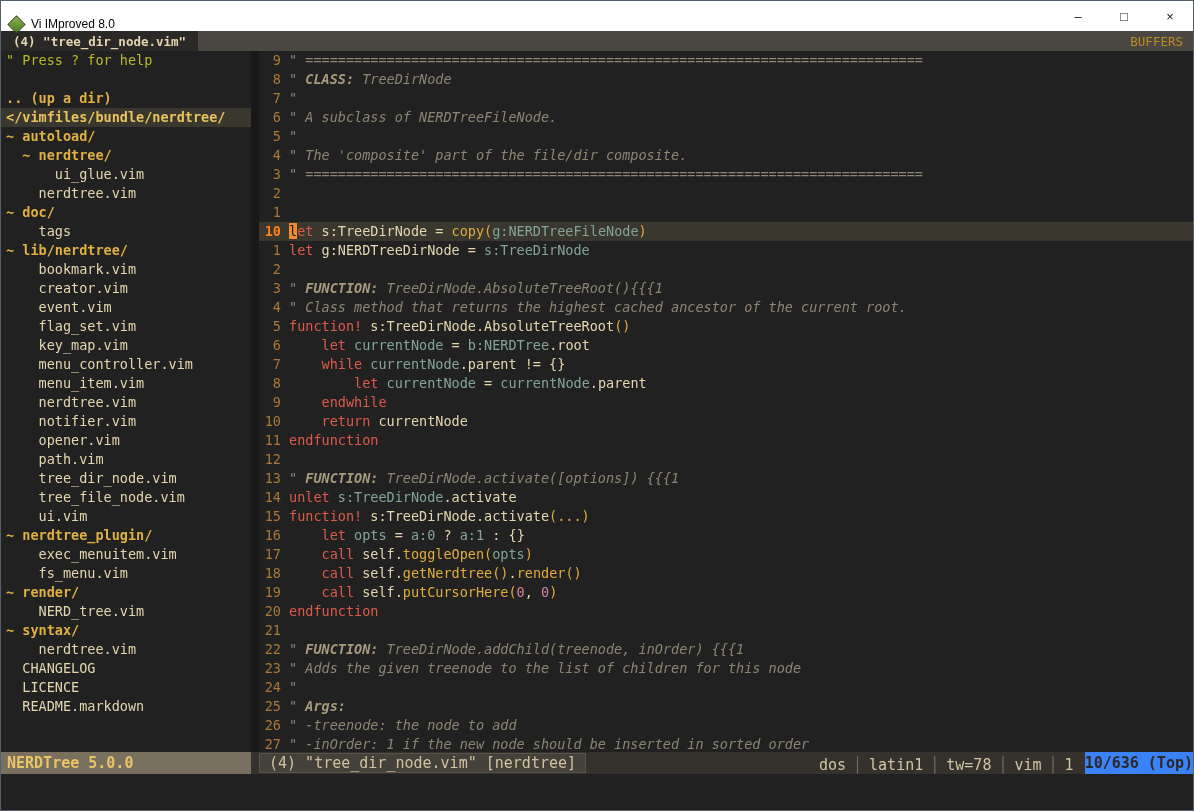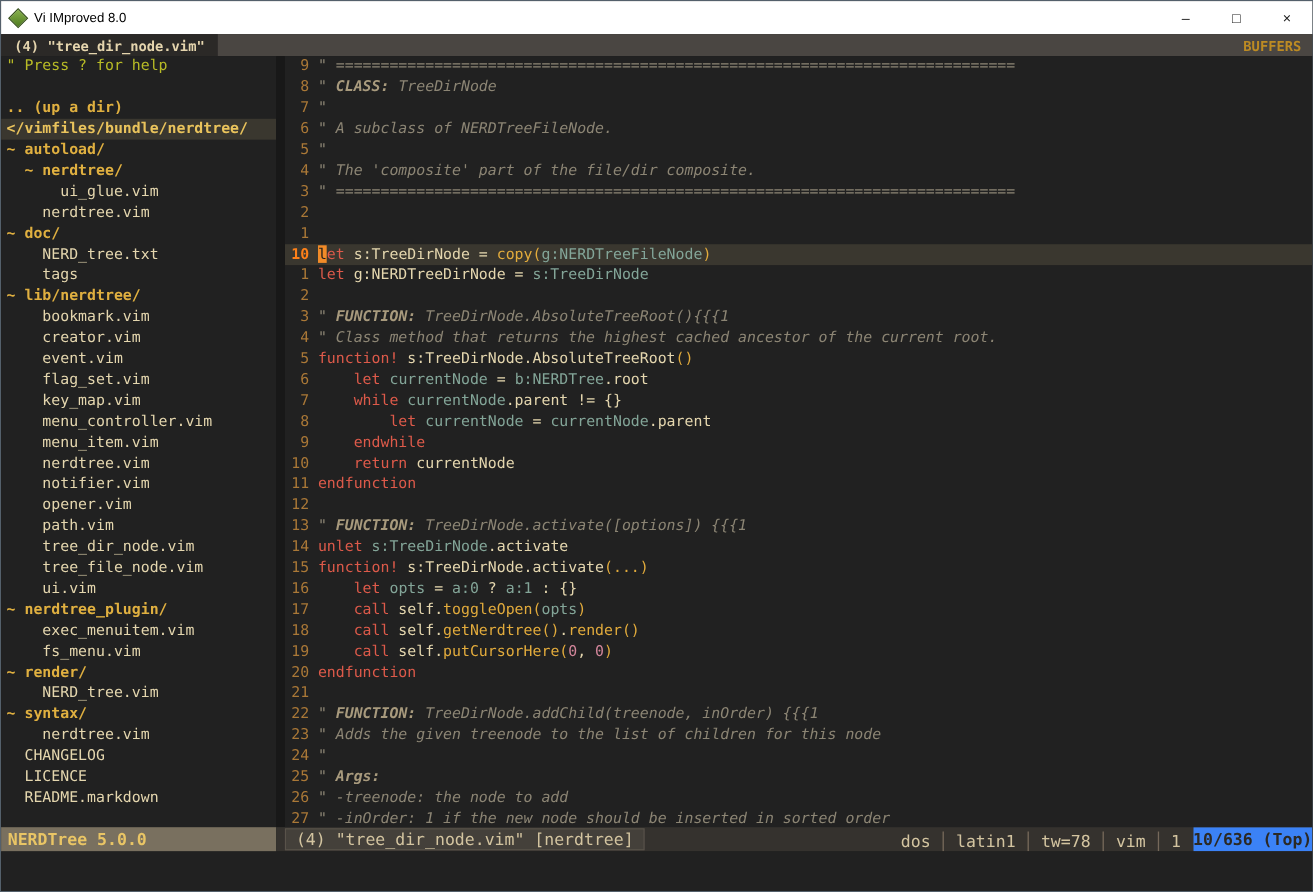--- a/index.html
+++ b/index.html
@@ -3,38 +3,38 @@
 <meta charset="utf-8">
 <style>
   * { box-sizing: border-box; margin: 0; padding: 0; }
   html,body { width: 1194px; height: 811px; background: #111; }
   body { font-family: "DejaVu Sans Mono", monospace; overflow: hidden; }
 
   .window { width: 1194px; height: 811px; border: 1px solid #54606b;
             display: flex; flex-direction: column; background: #212121; }
 
   
-  .titlebar { height: 30px; background: #ffffff; display: flex; align-items: center;
+  .titlebar { height: 30px; background: #ffffff; display: flex; align-items: flex-end;
               font-family: "Liberation Sans", sans-serif; font-size: 12px; color: #000;
               flex: none; }
   .vim-icon { width: 13px; height: 13px; margin: 0 8px 0 9px;
               background: linear-gradient(135deg,#8ab34f,#4e7a1e);
               border: 1px solid #2f4a12; transform: rotate(45deg); flex: none; }
   .title-text { white-space: nowrap; }
   .win-controls { margin-left: auto; display: flex; height: 100%; }
   .win-btn { width: 46px; height: 100%; display: flex; align-items: center;
              justify-content: center; font-size: 13px; color: #1a1a1a; cursor: default; }
 
   
   .tabline { height: 20px; background: #4a4642; display: flex; align-items: stretch;
              font-size: 12.5px; flex: none; }
   .tab.active { background: #2b2927; color: #e5d5ae; font-weight: bold;
                 padding: 0 12px; display: flex; align-items: center; white-space: pre; }
   .tab-fill { flex: 1; }
-  .buffers-label { color: #bd8b23; font-weight: bold; padding: 0 10px;
+  .buffers-label { color: #bd8b23; font-weight: normal; padding: 0 10px;
                    display: flex; align-items: center; text-align: center; }
 
   
   .main { flex: 1; display: flex; overflow: hidden; background: #212121; }
   .tree-pane { width: 250px; flex: none; overflow: hidden; padding-left: 5px; }
   .trow { height: 19px; line-height: 19px; font-size: 13.5px; white-space: pre; }
   .trow.help  { color: #b8bb26; }
   .trow.updir { color: #e0b040; font-weight: bold; }
   .trow.root  { color: #e9c35c; font-weight: bold; background: #3a372f;
                 margin-left: -5px; padding-left: 5px; }
@@ -112,21 +112,20 @@
     <div class="tree-pane" id="tree-rows">
         <div class="trow help">" Press ? for help</div>
         <div class="trow blank"></div>
         <div class="trow updir">.. (up a dir)</div>
         <div class="trow root">&lt;/vimfiles/bundle/nerdtree/</div>
         <div class="trow dir">~ autoload/</div>
         <div class="trow dir">  ~ nerdtree/</div>
         <div class="trow file">      ui_glue.vim</div>
         <div class="trow file">    nerdtree.vim</div>
         <div class="trow dir">~ doc/</div>
-        <div class="trow file">    NERD_tree.txt</div>
         <div class="trow file">    tags</div>
         <div class="trow dir">~ lib/nerdtree/</div>
         <div class="trow file">    bookmark.vim</div>
         <div class="trow file">    creator.vim</div>
         <div class="trow file">    event.vim</div>
         <div class="trow file">    flag_set.vim</div>
         <div class="trow file">    key_map.vim</div>
         <div class="trow file">    menu_controller.vim</div>
         <div class="trow file">    menu_item.vim</div>
         <div class="trow file">    nerdtree.vim</div>

